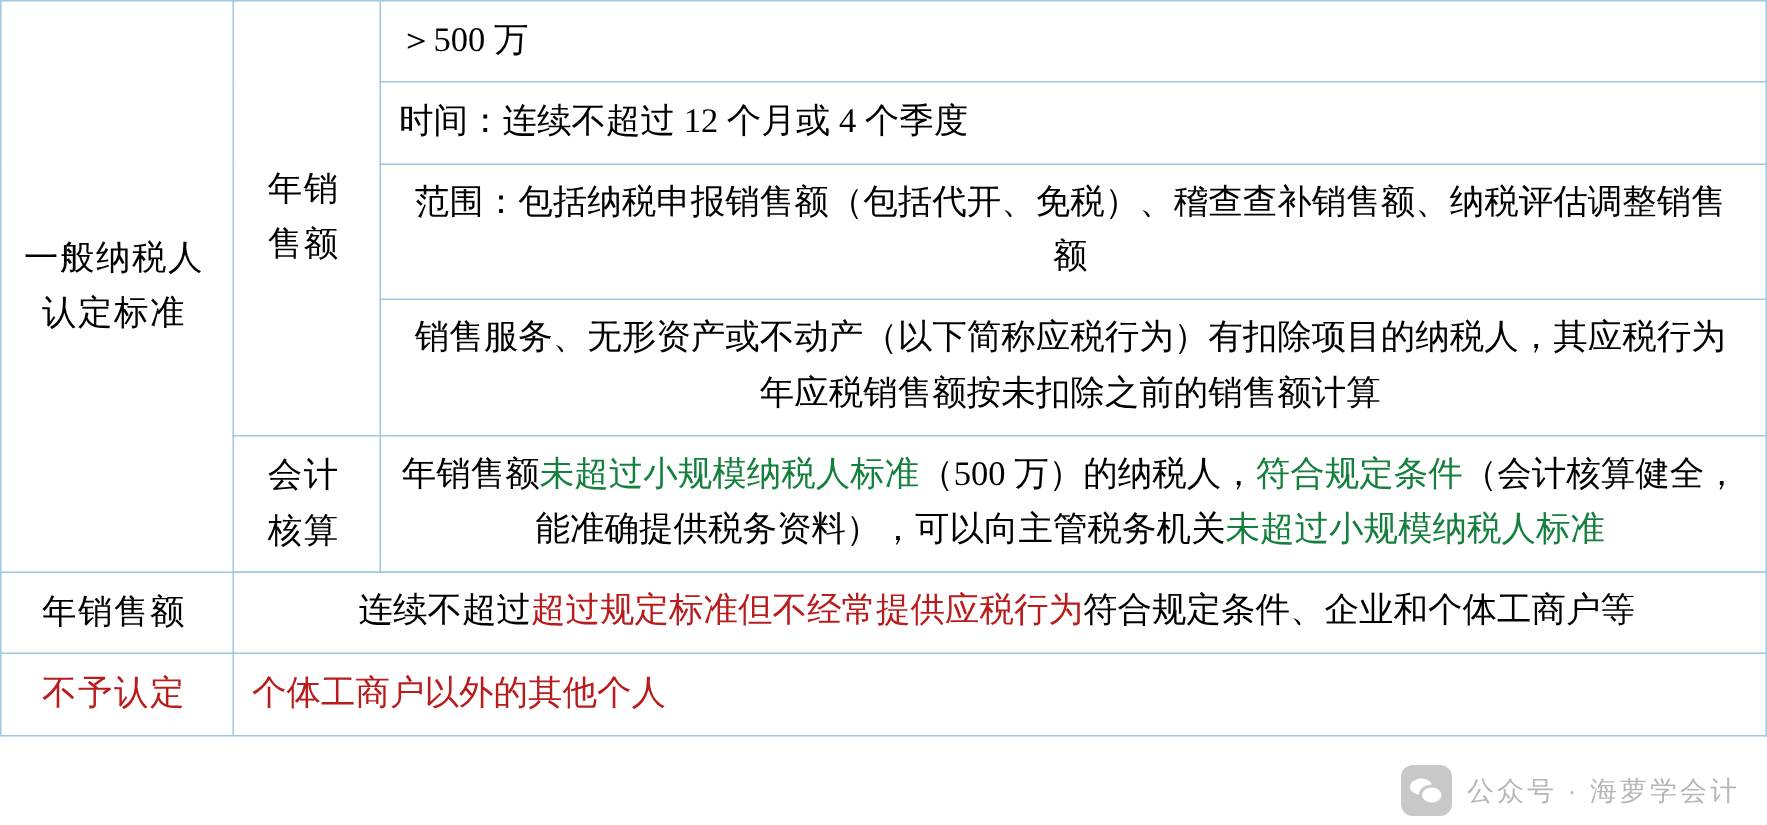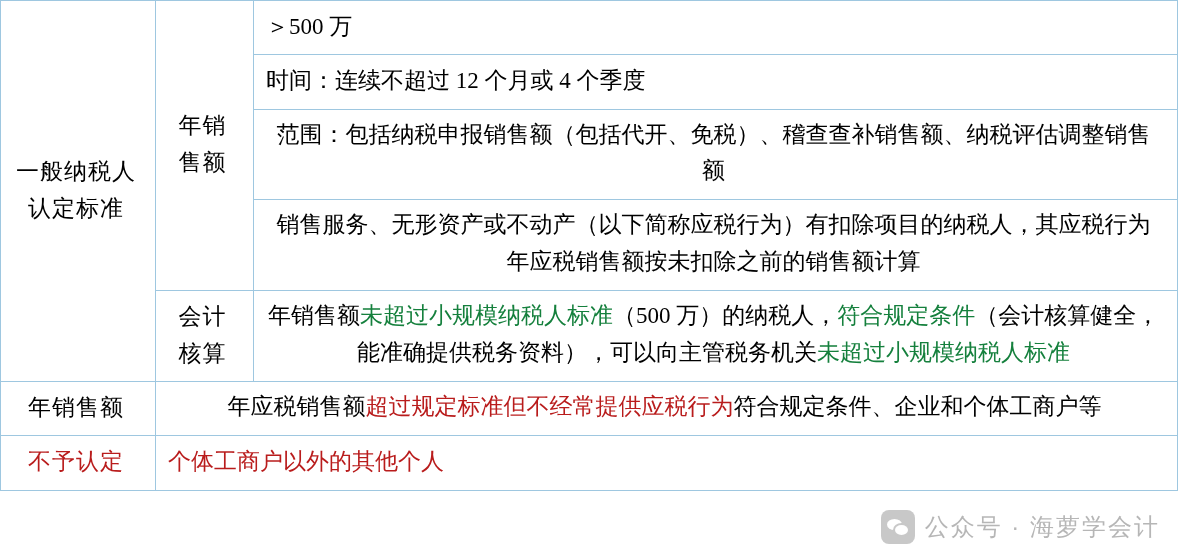--- a/index.html
+++ b/index.html
@@ -50,21 +50,21 @@
   
   .watermark {
     position: absolute;
     right: 18px;
     bottom: 6px;
     display: flex;
     align-items: center;
     gap: 10px;
     color: #8a8a8a;
     font-family: "Liberation Sans", sans-serif;
-    font-size: 24px;
+    font-size: 18px;
     letter-spacing: 2px;
     opacity: 0.62;
     pointer-events: none;
   }
   .wechat-badge {
     width: 34px;
     height: 34px;
     border-radius: 8px;
     background: #8a8a8a;
     opacity: 0.75;
@@ -120,21 +120,21 @@
       </tr>
       <tr>
         <td class="label-cell">会计核算</td>
         <td class="tight"><span>年销售额</span><span class="red">未超过小规模纳税人标准</span><span>（500 万）的纳税人，</span><span class="red">符合规定条件</span><span>（会计核算健全，能准确提供税务资料），可以向主管税务机关</span><span class="red">未超过小规模纳税人标准</span></td>
       </tr>
       <tr>
         
       </tr>
       <tr>
         <td class="label-cell">年销售额</td>
-        <td class="tight" colspan="2"><span>年应税销售额</span><span class="cyan">超过规定标准但不经常提供应税行为</span><span>符合规定条件、企业和个体工商户等</span></td>
+        <td class="tight" colspan="2"><span>连续不超过</span><span class="cyan">超过规定标准但不经常提供应税行为</span><span>符合规定条件、企业和个体工商户等</span></td>
       </tr>
       <tr>
         <td class="label-cell cyan">不予认定</td>
         <td class="cyan" colspan="2">个体工商户以外的其他个人</td>
       </tr>
     </tbody>
   </table>
 
   <div class="watermark">
     <span class="wechat-badge"></span>

